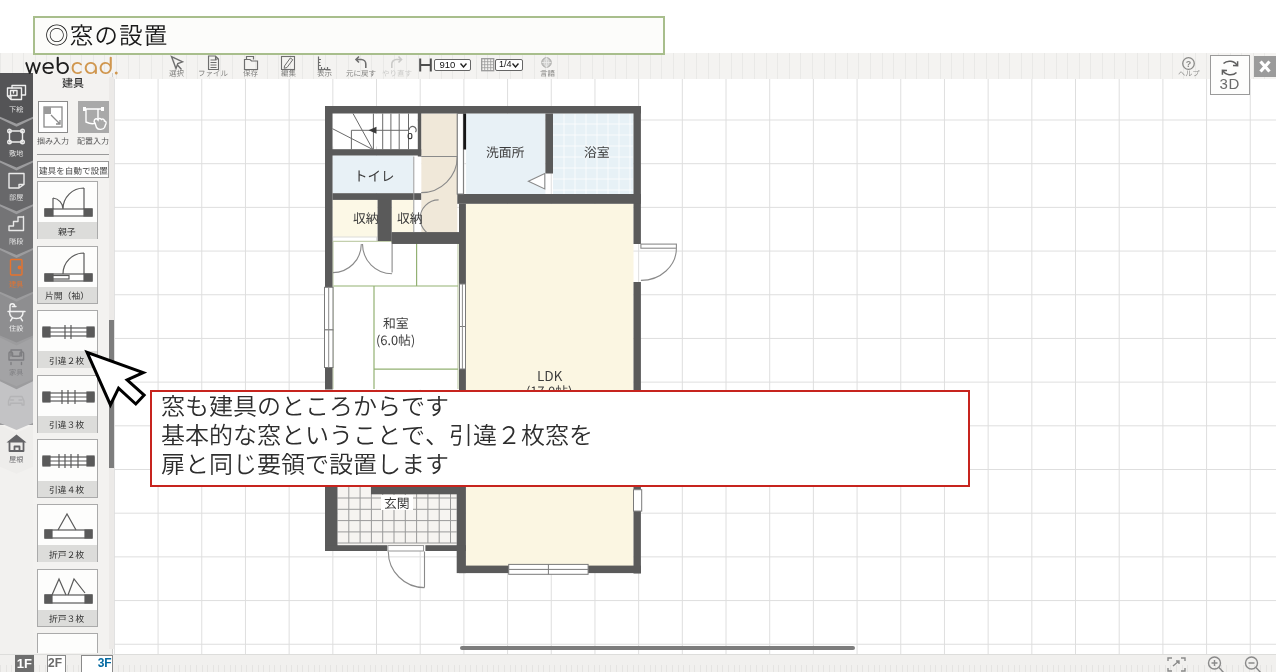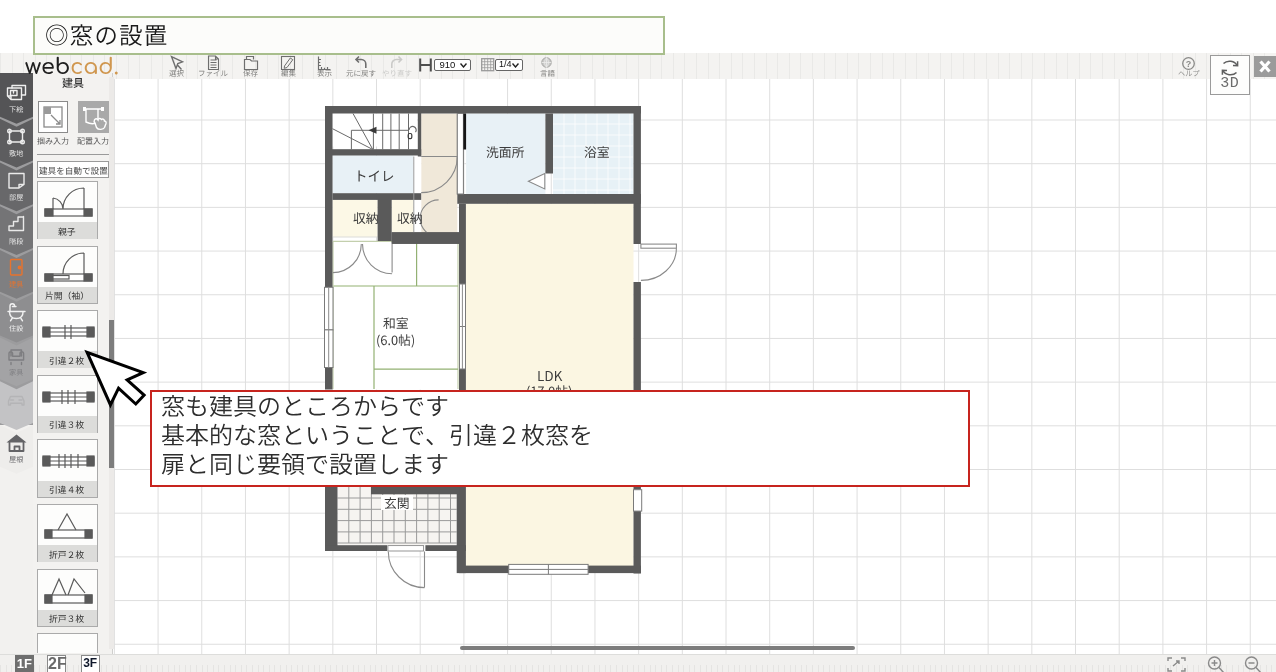--- a/index.html
+++ b/index.html
@@ -508,21 +508,21 @@
     </svg>
 
 <svg class="t" style="left:1177.7px;top:67.3px;" width="1" height="1">
       <path d="M0.4 -2.0Q0.6 -2.1 0.7 -2.3Q0.8 -2.4 1.0 -2.5Q1.1 -2.6 1.3 -2.8Q1.4 -3.0 1.6 -3.3Q1.8 -3.5 2.0 -3.8Q2.2 -4.0 2.4 -4.2Q2.7 -4.5 2.9 -4.6Q3.2 -4.6 3.6 -4.3Q3.8 -4.1 4.1 -3.8Q4.3 -3.5 4.6 -3.2Q4.9 -3.0 5.1 -2.7Q5.3 -2.5 5.6 -2.2Q5.9 -1.8 6.2 -1.5Q6.6 -1.2 6.8 -0.9L6.3 -0.3Q6.1 -0.6 5.8 -1.0Q5.5 -1.3 5.2 -1.6Q5.0 -2.0 4.7 -2.2Q4.6 -2.4 4.4 -2.6Q4.2 -2.8 4.0 -3.0Q3.8 -3.2 3.6 -3.4Q3.4 -3.6 3.3 -3.7Q3.1 -3.9 3.0 -3.9Q2.9 -3.9 2.7 -3.6Q2.5 -3.5 2.4 -3.3Q2.2 -3.1 2.0 -2.8Q1.9 -2.6 1.7 -2.4Q1.5 -2.2 1.4 -2.0Q1.3 -1.9 1.2 -1.7Q1.1 -1.6 1.0 -1.5Z M11.0 -0.2Q11.0 -0.2 11.0 -0.3Q11.0 -0.4 11.0 -0.6Q11.0 -0.6 11.0 -0.9Q11.0 -1.1 11.0 -1.5Q11.0 -1.8 11.0 -2.2Q11.0 -2.7 11.0 -3.1Q11.0 -3.5 11.0 -3.9Q11.0 -4.2 11.0 -4.5Q11.0 -4.8 11.0 -4.9Q11.0 -5.1 11.0 -5.2Q11.0 -5.4 11.0 -5.4H11.6Q11.6 -5.4 11.6 -5.2Q11.6 -5.1 11.6 -4.9Q11.6 -4.8 11.6 -4.5Q11.6 -4.3 11.6 -3.9Q11.6 -3.5 11.6 -3.1Q11.6 -2.7 11.6 -2.3Q11.6 -1.9 11.6 -1.6Q11.6 -1.2 11.6 -1.0Q11.6 -0.8 11.6 -0.7Q11.9 -0.9 12.3 -1.1Q12.7 -1.4 13.1 -1.7Q13.4 -2.1 13.7 -2.5L14.1 -2.0Q13.7 -1.6 13.3 -1.2Q12.9 -0.8 12.5 -0.5Q12.0 -0.2 11.6 0.0Q11.5 0.0 11.5 0.1Q11.4 0.1 11.4 0.2ZM7.7 -0.2Q8.1 -0.5 8.4 -1.0Q8.8 -1.4 8.9 -2.0Q9.0 -2.2 9.1 -2.6Q9.1 -2.9 9.1 -3.4Q9.1 -3.8 9.1 -4.2Q9.1 -4.6 9.1 -4.9Q9.1 -5.0 9.1 -5.1Q9.1 -5.3 9.1 -5.4H9.8Q9.8 -5.3 9.7 -5.3Q9.7 -5.2 9.7 -5.1Q9.7 -5.0 9.7 -4.9Q9.7 -4.6 9.7 -4.2Q9.7 -3.7 9.7 -3.3Q9.7 -2.9 9.6 -2.5Q9.6 -2.1 9.5 -1.8Q9.3 -1.2 9.0 -0.7Q8.7 -0.2 8.2 0.2Z M20.2 -5.2Q20.2 -5.0 20.3 -4.8Q20.5 -4.7 20.7 -4.7Q20.9 -4.7 21.0 -4.8Q21.2 -5.0 21.2 -5.2Q21.2 -5.4 21.0 -5.5Q20.9 -5.6 20.7 -5.6Q20.5 -5.6 20.3 -5.5Q20.2 -5.4 20.2 -5.2ZM19.9 -5.2Q19.9 -5.4 20.0 -5.6Q20.1 -5.8 20.3 -5.9Q20.5 -6.0 20.7 -6.0Q20.9 -6.0 21.1 -5.9Q21.3 -5.8 21.4 -5.6Q21.5 -5.4 21.5 -5.2Q21.5 -4.9 21.4 -4.8Q21.3 -4.6 21.1 -4.5Q20.9 -4.4 20.7 -4.4Q20.5 -4.4 20.3 -4.5Q20.1 -4.6 20.0 -4.8Q19.9 -4.9 19.9 -5.2ZM20.5 -4.7Q20.5 -4.6 20.4 -4.5Q20.4 -4.4 20.4 -4.3Q20.3 -4.0 20.2 -3.7Q20.1 -3.4 20.0 -3.0Q19.9 -2.6 19.7 -2.3Q19.5 -1.9 19.3 -1.7Q19.0 -1.3 18.6 -0.9Q18.2 -0.5 17.7 -0.2Q17.1 0.0 16.5 0.3L16.0 -0.3Q16.7 -0.5 17.2 -0.7Q17.7 -1.0 18.1 -1.3Q18.5 -1.6 18.8 -2.0Q19.1 -2.3 19.2 -2.8Q19.4 -3.2 19.6 -3.6Q19.7 -4.0 19.7 -4.4Q19.6 -4.4 19.4 -4.4Q19.1 -4.4 18.7 -4.4Q18.3 -4.4 17.9 -4.4Q17.5 -4.4 17.1 -4.4Q16.7 -4.4 16.4 -4.4Q16.2 -4.4 16.1 -4.4Q15.8 -4.4 15.7 -4.4Q15.5 -4.4 15.3 -4.3V-5.0Q15.4 -5.0 15.6 -5.0Q15.7 -4.9 15.8 -4.9Q15.9 -4.9 16.1 -4.9Q16.1 -4.9 16.4 -4.9Q16.6 -4.9 16.9 -4.9Q17.2 -4.9 17.5 -4.9Q17.9 -4.9 18.2 -4.9Q18.6 -4.9 18.9 -4.9Q19.2 -4.9 19.4 -4.9Q19.6 -4.9 19.7 -4.9Q19.8 -4.9 19.9 -4.9Q20.0 -4.9 20.1 -5.0Z" fill="#8c8c8a"></path>
     </svg>
 
 <div class="abs" style="left:1209.7px;top:46.2px;width:40px;height:40px;background:#fdfdfc;border:1px solid #9a9a9a">
 <svg width="38" height="20" style="position:absolute;left:0;top:2px" fill="none" stroke="#5f5f5f" stroke-width="1.5">
         <path d="M12.5 5.5 a8 6.8 0 0 1 13.5 2 M26.6 3.2 v4.6 l-4.6 -0.4 M25.5 14.5 a8 6.8 0 0 1 -13.5 -2 M11.4 16.8 v-4.6 l4.6 0.4"></path>
       </svg>
-<div style="position:absolute;left:0;top:19px;width:38px;text-align:center;font-size:15px;color:#6b6b6b;font-family:Liberation Mono, monospace;letter-spacing:0.5px">3D</div>
+<div style="position:absolute;left:0;top:19px;width:38px;text-align:center;font-size:15px;color:#6b6b6b;font-family:Liberation Sans, sans-serif;letter-spacing:0.5px">3D</div>
     </div>
 
 <div class="abs" style="left:1254px;top:46.5px;width:22px;height:21px;background:#9b9b9b">
 <svg width="22" height="21">
         <path d="M6.5 5.5 L15.5 15.5 M15.5 5.5 L6.5 15.5" stroke="#fff" stroke-width="3.2"></path>
       </svg></div>
 
 <div class="abs" style="left:32.5px;top:6.7px;width:632px;height:39px;background:#fcfcfa;border:2px solid #a8be8c"></div>
 
 <svg class="t" style="left:44.5px;top:35.0px;" width="1" height="1">
@@ -549,23 +549,23 @@
 
 
 <div class="abs" style="left:460px;top:636.5px;width:395px;height:4.5px;background:#7d7d7d;border-radius:2px"></div>
 
 <div class="abs" style="left:0;top:645px;width:1276px;height:27px;background:#f1f0ee;border-top:1px solid #dddddb"></div>
 <div class="abs" style="left:0;top:656px;width:1276px;height:12px;background-image:repeating-linear-gradient(90deg,rgba(0,0,0,0.05) 0 1px,transparent 1px 5.6px)"></div>
 <div class="abs" style="left:0;top:667px;width:1276px;height:5px;background:#d4d4d2"></div>
 
 <div class="abs" style="left:14.9px;top:645.7px;width:19px;height:18px;background:#6e6e6e;color:#fff;font-size:13px;font-weight:bold;text-align:center;line-height:18px">1F</div>
 
-<div class="abs" style="left:47px;top:645.7px;width:19px;height:18px;background:#fff;border:1.5px solid #8a8a8a;color:#6a6a6a;font-size:16px;font-weight:bold;text-align:right;line-height:15px">2F</div>
-
-<div class="abs" style="left:80.7px;top:645.7px;width:19px;height:18px;background:#fff;border:1.5px solid #8a8a8a;color:#0f172a;font-size:12px;font-weight:bold;text-align:center;line-height:15px">3F</div>
+<div class="abs" style="left:47px;top:645.7px;width:19px;height:18px;background:#fff;border:1.5px solid #8a8a8a;color:#6a6a6a;font-size:12px;font-weight:bold;text-align:left;line-height:15px">2F</div>
+
+<div class="abs" style="left:80.7px;top:645.7px;width:32px;height:18px;background:#fff;border:1.5px solid #8a8a8a;color:#0369a1;font-size:12px;font-weight:bold;text-align:right;line-height:15px">3F</div>
 
 <svg class="abs" style="left:1166px;top:647px" width="21" height="17" fill="none" stroke="#8a8a8a" stroke-width="1.4">
       <path d="M2 5 v-3 h4 M15 2 h4 v3 M19 12 v3 h-4 M6 15 H2 v-3 M7 10 L13 5 m0 3 v-3 h-3"></path>
     </svg>
 
 <svg class="abs" style="left:1206px;top:646px" width="20" height="20" fill="none" stroke="#8a8a8a" stroke-width="1.4">
       <circle cx="8.5" cy="8" r="6"></circle>
       <path d="M8.5 5 v6 M5.5 8 h6 M13 12.5 L18 18"></path>
     </svg>
 

